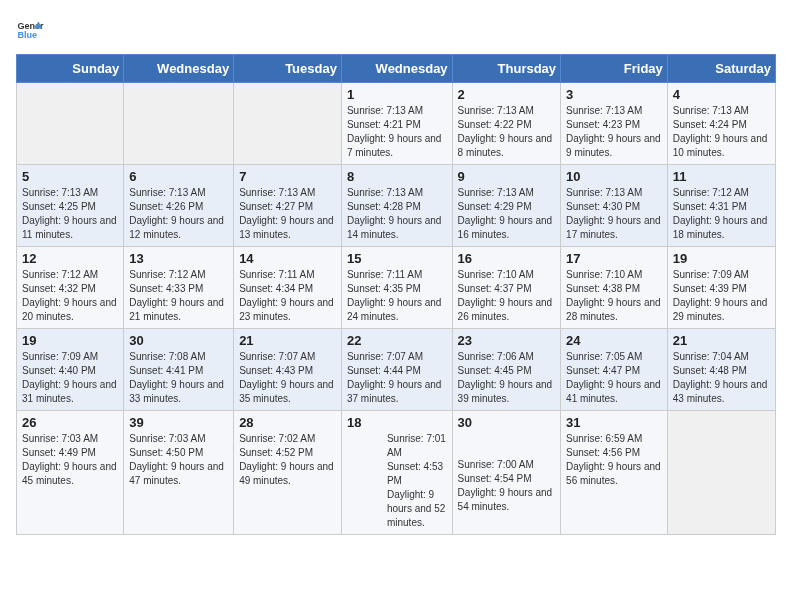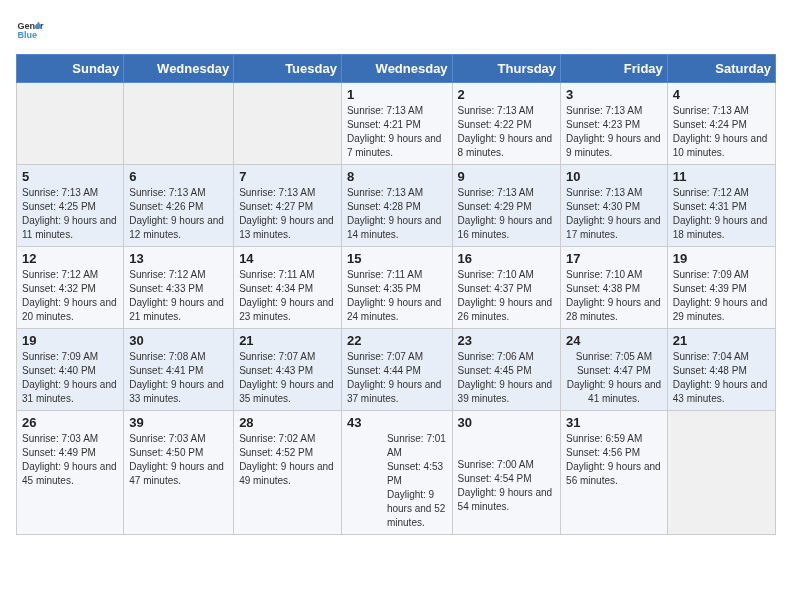--- a/index.html
+++ b/index.html
@@ -247,21 +247,21 @@
 Daylight: 9 hours and 37 minutes.</div>
         </td>
         <td>
           <span class="day-num">23</span>
           <div class="day-info" style="white-space: pre-line;">Sunrise: 7:06 AM
 Sunset: 4:45 PM
 Daylight: 9 hours and 39 minutes.</div>
         </td>
         <td>
           <span class="day-num">24</span>
-          <div class="day-info" style="white-space: pre-line; text-align: center;">Sunrise: 7:05 AM
+          <div class="day-info" style="white-space: pre-line;">Sunrise: 7:05 AM
 Sunset: 4:47 PM
 Daylight: 9 hours and 41 minutes.</div>
         </td>
         <td>
           <span class="day-num">21</span>
           <div class="day-info" style="white-space: pre-line;">Sunrise: 7:04 AM
 Sunset: 4:48 PM
 Daylight: 9 hours and 43 minutes.</div>
         </td>
       </tr>
@@ -278,21 +278,21 @@
 Sunset: 4:50 PM
 Daylight: 9 hours and 47 minutes.</div>
         </td>
         <td>
           <span class="day-num">28</span>
           <div class="day-info" style="white-space: pre-line;">Sunrise: 7:02 AM
 Sunset: 4:52 PM
 Daylight: 9 hours and 49 minutes.</div>
         </td>
         <td>
-          <span class="day-num">43</span>
+          <span class="day-num">18</span>
           <div class="day-info" style="white-space: pre-line; margin-left: 40px;">Sunrise: 7:01 AM
 Sunset: 4:53 PM
 Daylight: 9 hours and 52 minutes.</div>
         </td>
         <td>
           <span class="day-num">30</span>
           <div class="day-info" style="white-space: pre-line; margin-top: 28px;">Sunrise: 7:00 AM
 Sunset: 4:54 PM
 Daylight: 9 hours and 54 minutes.</div>
         </td>

